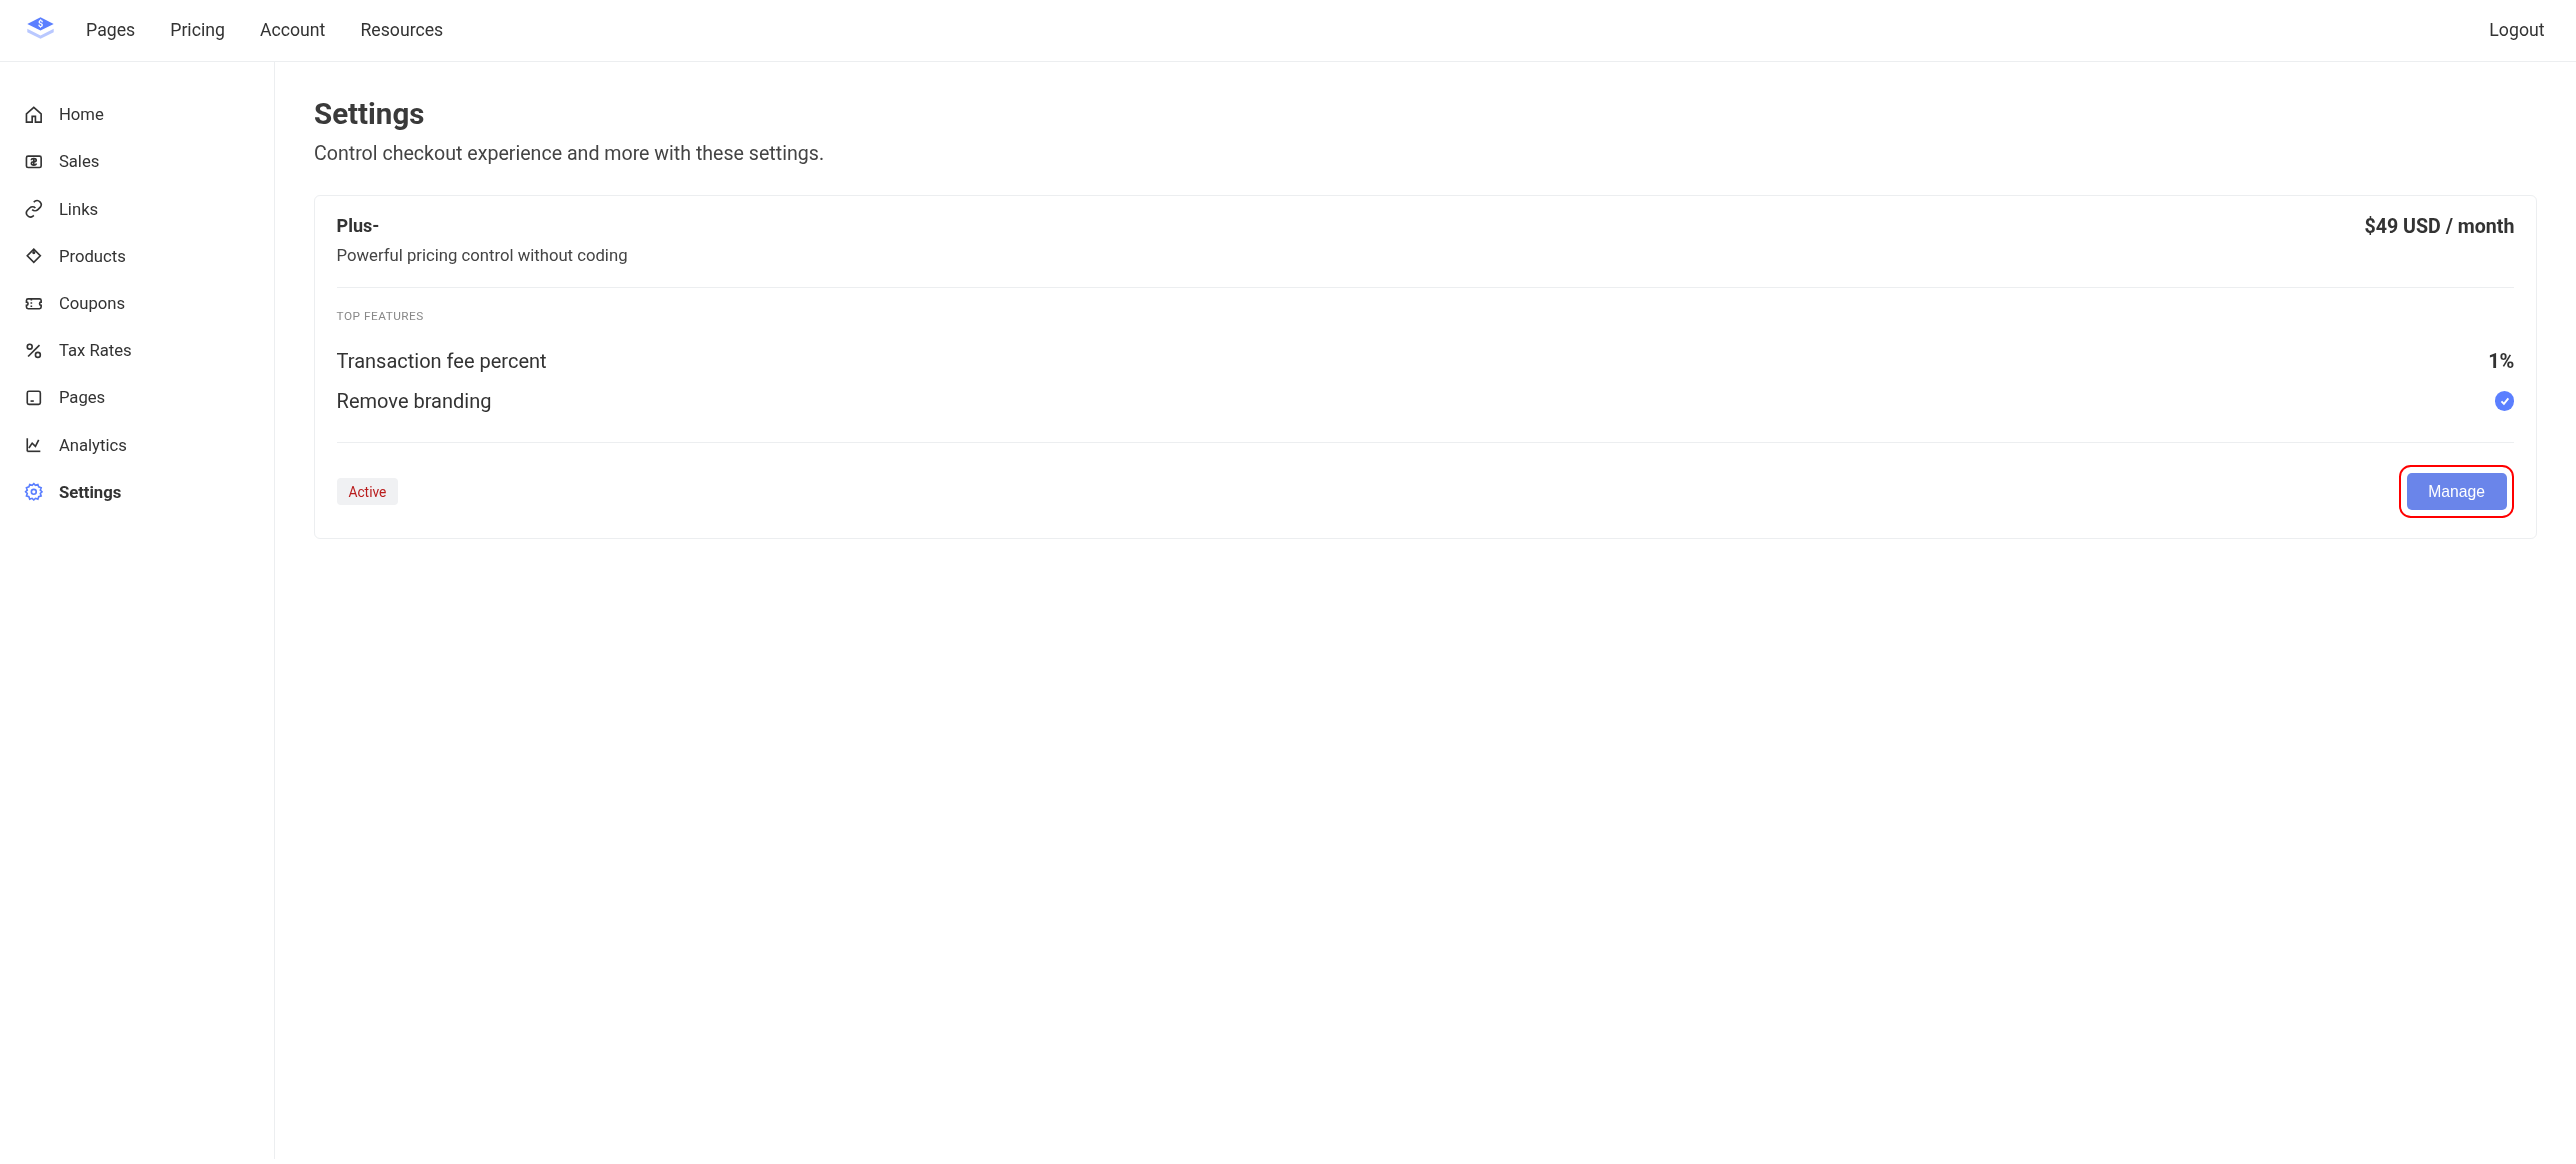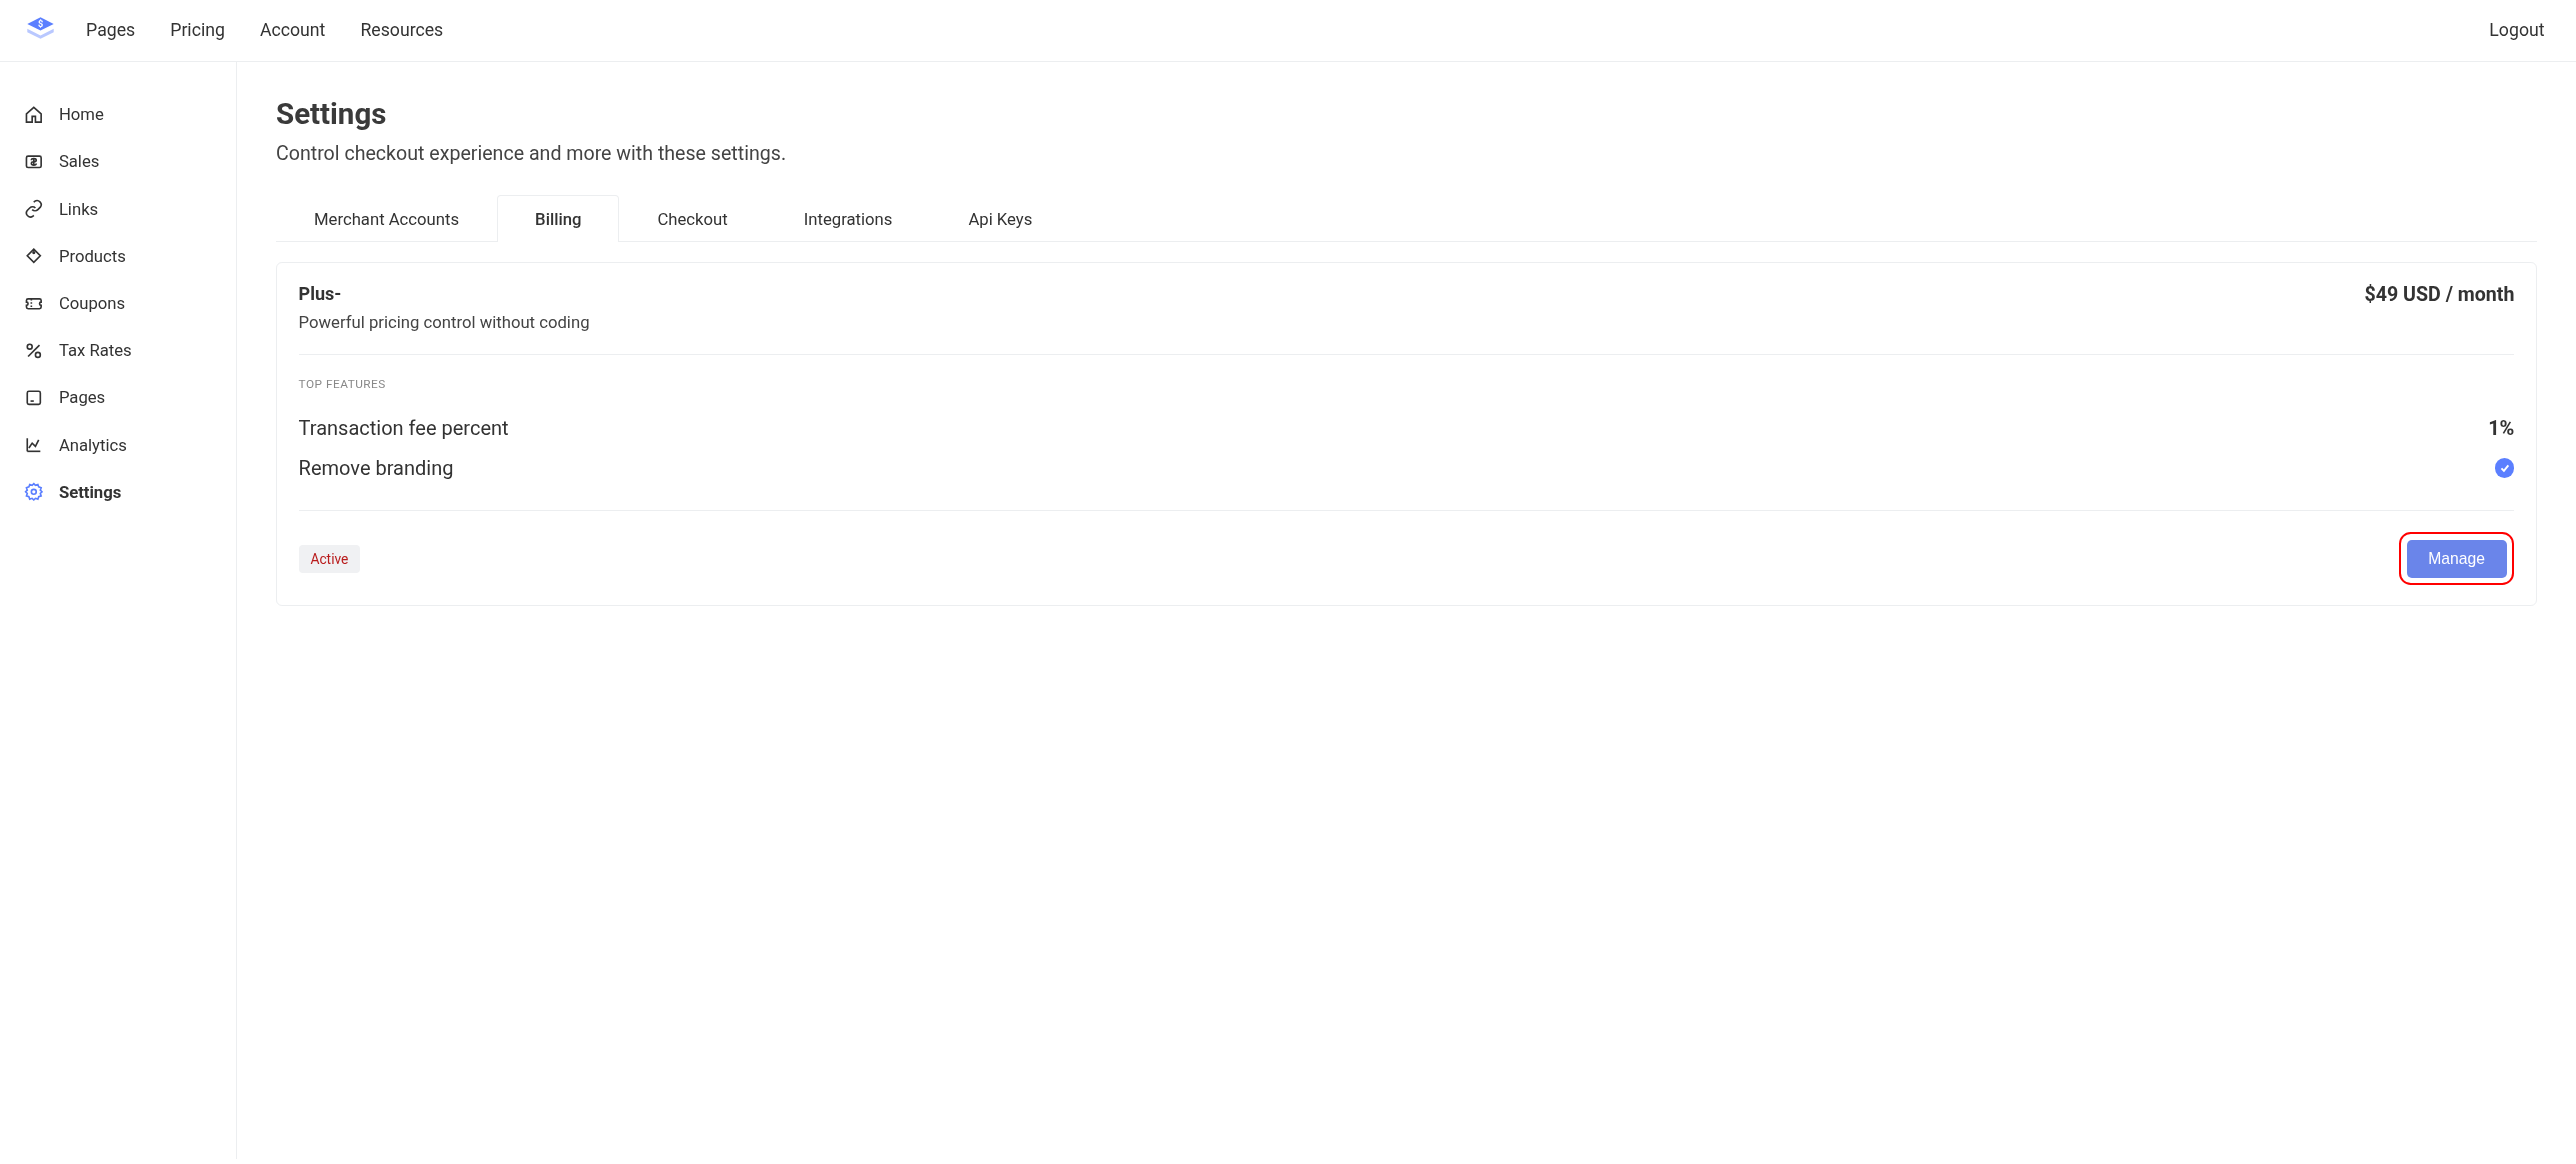--- a/index.html
+++ b/index.html
@@ -8,21 +8,21 @@
 
 .topnav { display: flex; align-items: center; justify-content: space-between; padding: 13.8px 23.6px; border-bottom: 1px solid #eceef0; }
 .topnav-left { display: flex; align-items: center; gap: 29.5px; }
 .logo { width: 33px; height: 33px; display: flex; align-items: center; justify-content: center; }
 .nav-links { display: flex; gap: 35px; }
 .nav-link { font-size: 17.7px; color: #333; text-decoration: none; cursor: pointer; }
 .logout { font-size: 17.7px; color: #333; cursor: pointer; margin-right: 7.9px; }
 
 
 .layout { display: flex; min-height: calc(100vh - 67px); }
-.sidebar { width: 237px; border-right: 1px solid #eceef0; padding: 29.5px 0; }
+.sidebar { width: 275px; border-right: 1px solid #eceef0; padding: 29.5px 0; }
 .sidebar-item { display: flex; align-items: center; gap: 15.7px; padding: 13.8px 23.6px; cursor: pointer; font-size: 16.7px; color: #333; }
 .sidebar-item.active { font-weight: 700; }
 .sidebar-item.active .sidebar-icon { color: #5b7fff; }
 .sidebar-icon { width: 19.6px; height: 19.6px; display: inline-flex; align-items: center; justify-content: center; color: #333; flex-shrink: 0; }
 .sidebar-icon svg { width: 19.6px; height: 19.6px; }
 
 
 .main { flex: 1; padding: 35px 39px 59px 39px; }
 .page-title { font-size: 29.5px; font-weight: 700; color: #3a3a3a; margin-bottom: 11.8px; }
 .page-subtitle { font-size: 19.6px; color: #444; margin-bottom: 29.5px; }
@@ -161,27 +161,20 @@
           </svg>
       </span>
       <span>Settings</span>
     </div>
   </div>
 
   <div class="main">
     <h1 class="page-title">Settings</h1>
     <p class="page-subtitle">Control checkout experience and more with these settings.</p>
 
-    <div class="tabs">
-      <div class="tab">Merchant Accounts</div>
-      <div class="tab active">Billing</div>
-      <div class="tab">Checkout</div>
-      <div class="tab">Integrations</div>
-      <div class="tab">Api Keys</div>
-    </div>
 
     <div class="card">
       <div class="card-body">
         <div class="plan-row">
           <div>
             <div class="plan-name">Plus-</div>
             <div class="plan-desc">Powerful pricing control without coding</div>
           </div>
           <div class="plan-price">$49 USD / month</div>
         </div>

